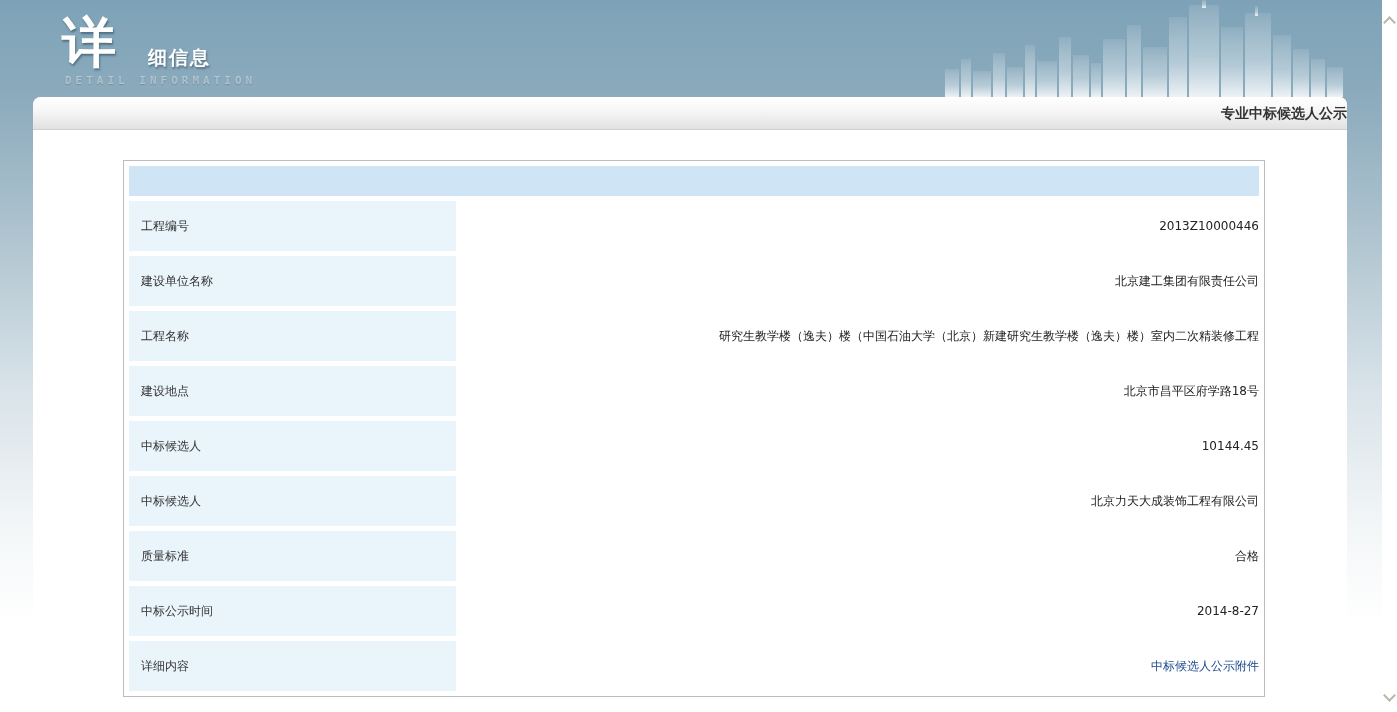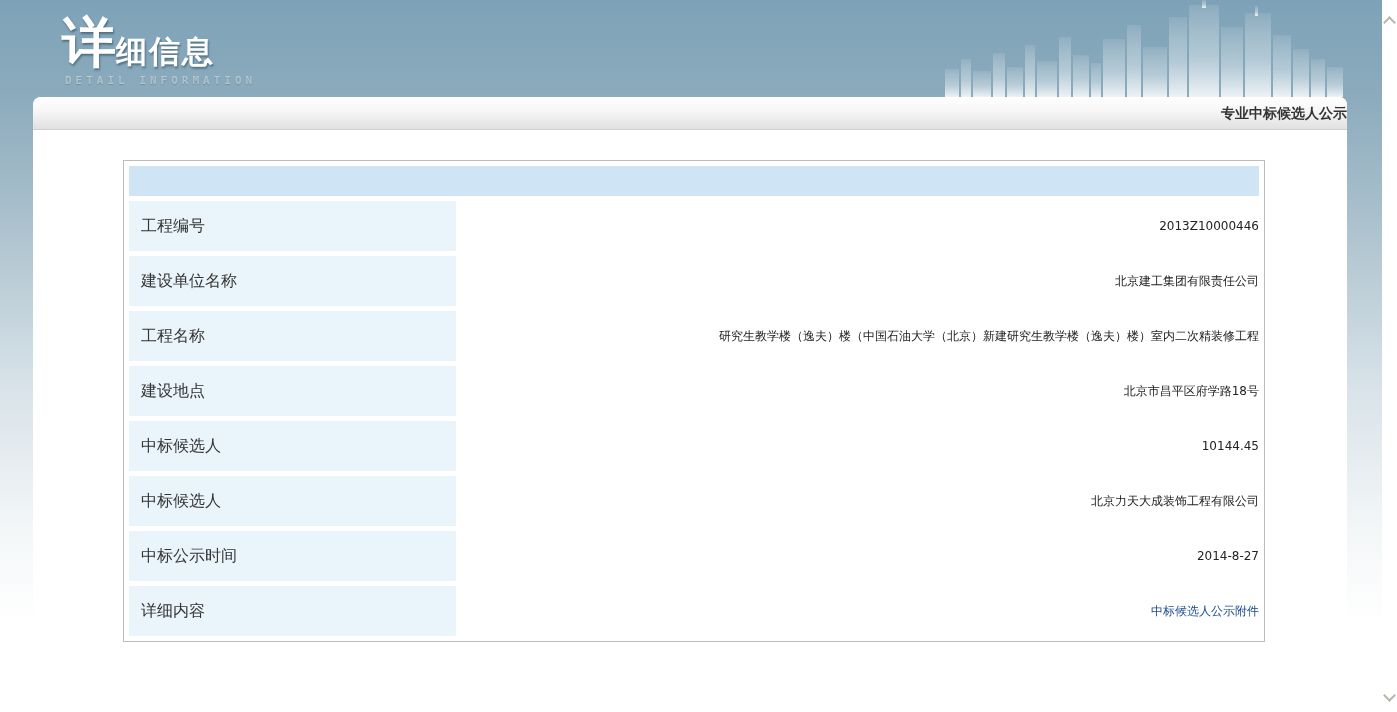--- a/index.html
+++ b/index.html
@@ -7,21 +7,21 @@
   .page{
     position:relative;width:1397px;height:712px;overflow:hidden;
     background:linear-gradient(180deg,#7da2b7 0%,#8cabbd 13.6%,#a9c0cc 30%,#d9e3e9 55%,#f4f7f8 75%,#ffffff 88%);
   }
   
   .skyline{position:absolute;top:0;right:52px;width:400px;height:97px;}
   .logo{position:absolute;left:62px;top:16px;color:#fff;}
   .logo-cn{display:flex;align-items:flex-end;line-height:1;
     text-shadow:1px 2px 2px rgba(35,60,75,0.5);font-weight:bold;}
   .logo-big{font-size:54px;letter-spacing:0;}
-  .logo-rest{font-size:31px;padding-bottom:3px;letter-spacing:2px;}
+  .logo-rest{font-size:19px;padding-bottom:3px;letter-spacing:2px;margin-left:32px;}
   .logo-en{margin-top:4px;padding-left:3px;font-family:"DejaVu Sans Mono","Liberation Mono",monospace;
     font-size:11px;font-weight:bold;letter-spacing:4px;color:rgba(255,255,255,0.40);
     text-shadow:0 1px 1px rgba(70,95,110,0.35);text-align:center;}
   
   .scrollbar{position:absolute;top:0;right:0;width:15px;height:712px;background:#ffffff;}
   .chev{position:absolute;left:3px;width:7px;height:7px;
     border-left:2px solid #b3b6a8;border-top:2px solid #b3b6a8;}
   .chev.up{top:18px;transform:rotate(45deg);}
   .chev.down{bottom:12px;transform:rotate(225deg);}
   
@@ -30,21 +30,21 @@
   .titlebar{height:32px;border-bottom:1px solid #ccd1d5;
     border-top-left-radius:8px;border-top-right-radius:8px;
     background:linear-gradient(180deg,#ffffff 0%,#f6f6f6 45%,#e1e1e1 100%);
     text-align:right;line-height:32px;font-size:14px;font-weight:bold;color:#333;}
   
   .table-wrap{position:absolute;left:90px;top:63px;width:1142px;}
   table.info{border-collapse:separate;border-spacing:5px;width:1142px;
     border:1px solid #b9bdc2;background:#fff;}
   td.thead{height:30px;background:#cfe5f6;padding:0;}
   td.flabel{width:315px;height:50px;background:#e9f4fb;padding:0 0 0 12px;
-    font-size:16px;color:#333;vertical-align:middle;margin-top:48px;}
+    font-size:12px;color:#333;vertical-align:middle;margin-top:48px;}
   td.fvalue{height:50px;background:#fff;padding:0 0 0 14px;
     font-size:12px;color:#222;vertical-align:middle;text-align:right;}
   td.fvalue a{color:#1c4a8c;text-decoration:none;cursor:pointer;}
 </style>
 </head>
 <body>
 
 <div class="page">
 
   <svg class="skyline" viewBox="0 0 400 97" preserveAspectRatio="none" xmlns="http://www.w3.org/2000/svg">
@@ -120,20 +120,24 @@
             </tr>
             <tr>
               <td class="flabel">中标候选人</td>
               <td class="fvalue"><span>10144.45</span></td>
             </tr>
             <tr>
               <td class="flabel">中标候选人</td>
               <td class="fvalue"><span>北京力天大成装饰工程有限公司</span></td>
             </tr>
             <tr>
+              <td class="flabel">质量标准</td>
+              <td class="fvalue"><span>合格</span></td>
+            </tr>
+            <tr>
               <td class="flabel">中标公示时间</td>
               <td class="fvalue"><span>2014-8-27</span></td>
             </tr>
             <tr>
               <td class="flabel">详细内容</td>
               <td class="fvalue"><a href="#">中标候选人公示附件</a></td>
             </tr>
           </tbody>
       </table>
     </div>

